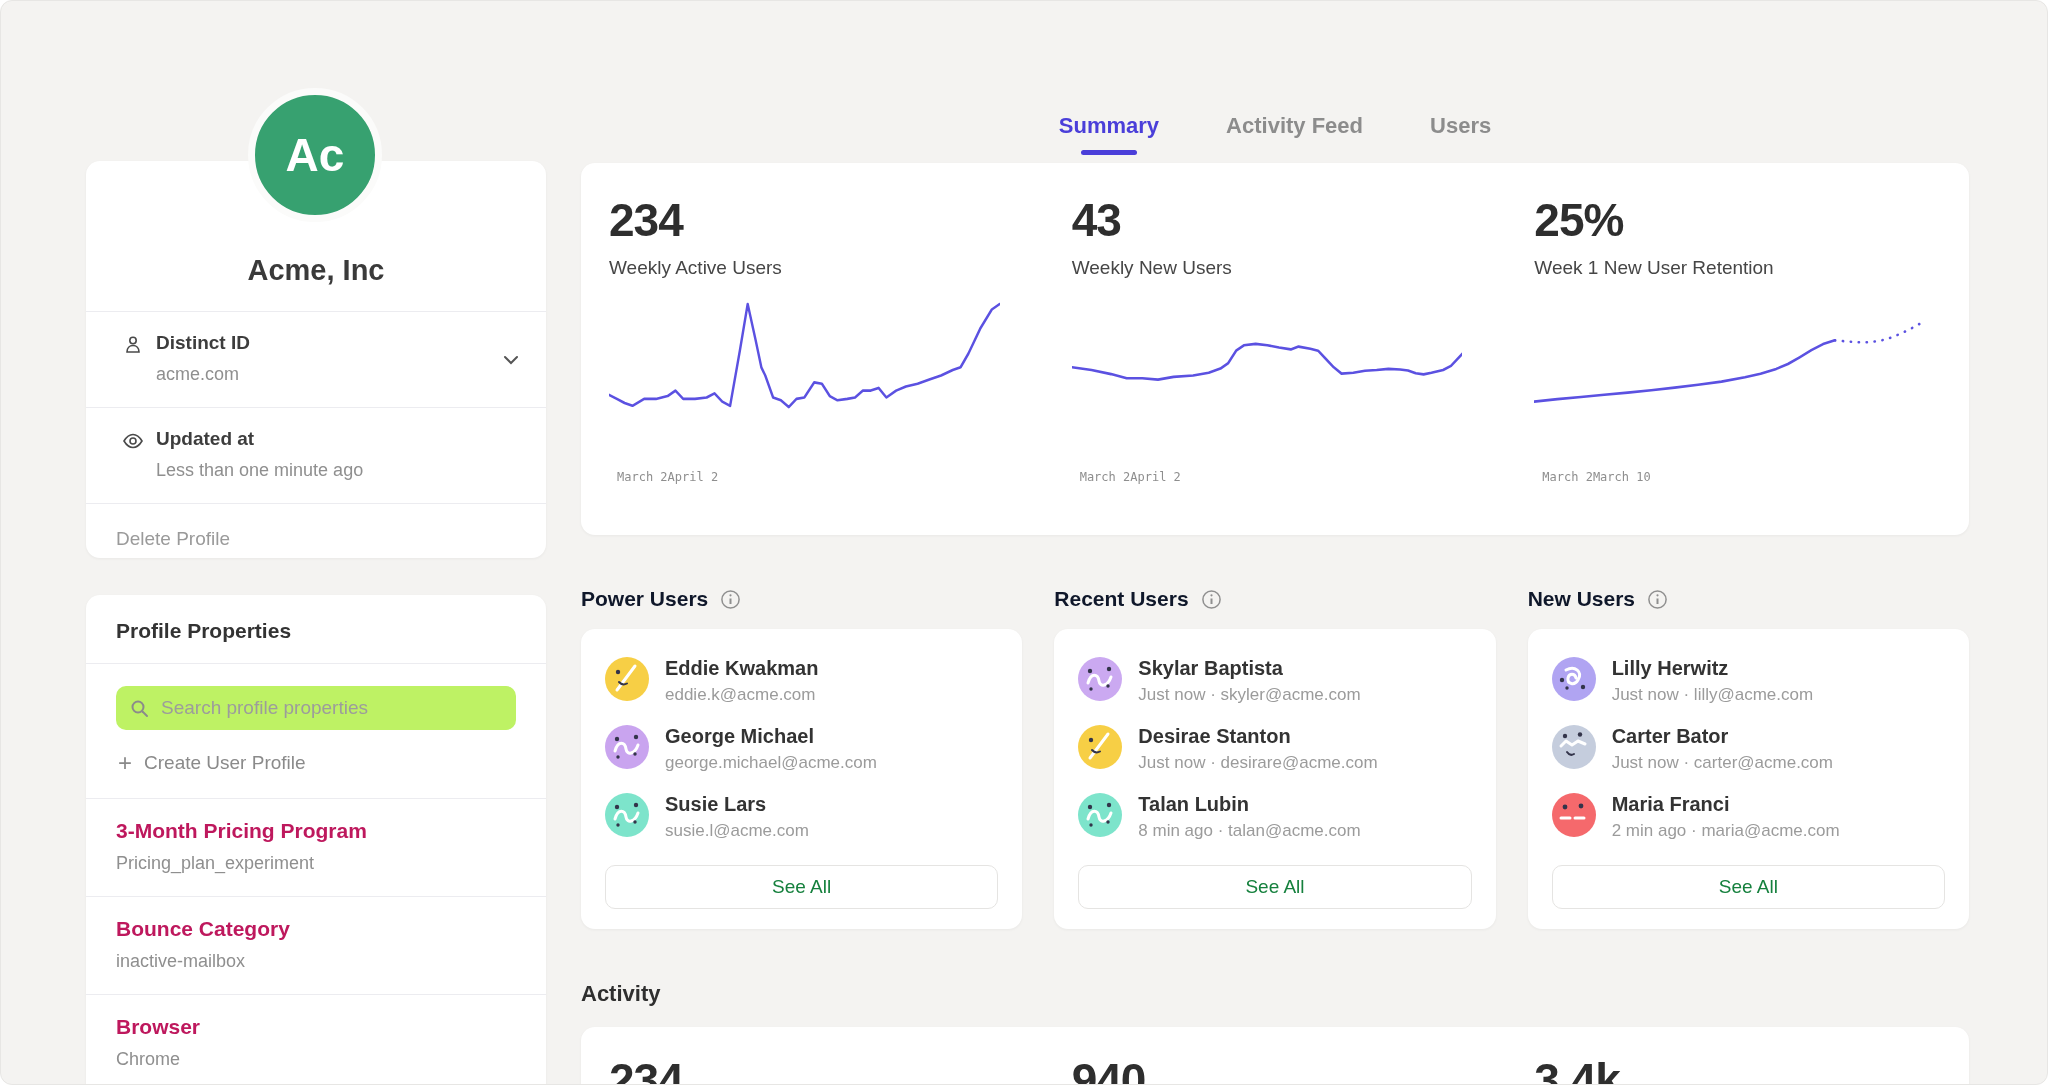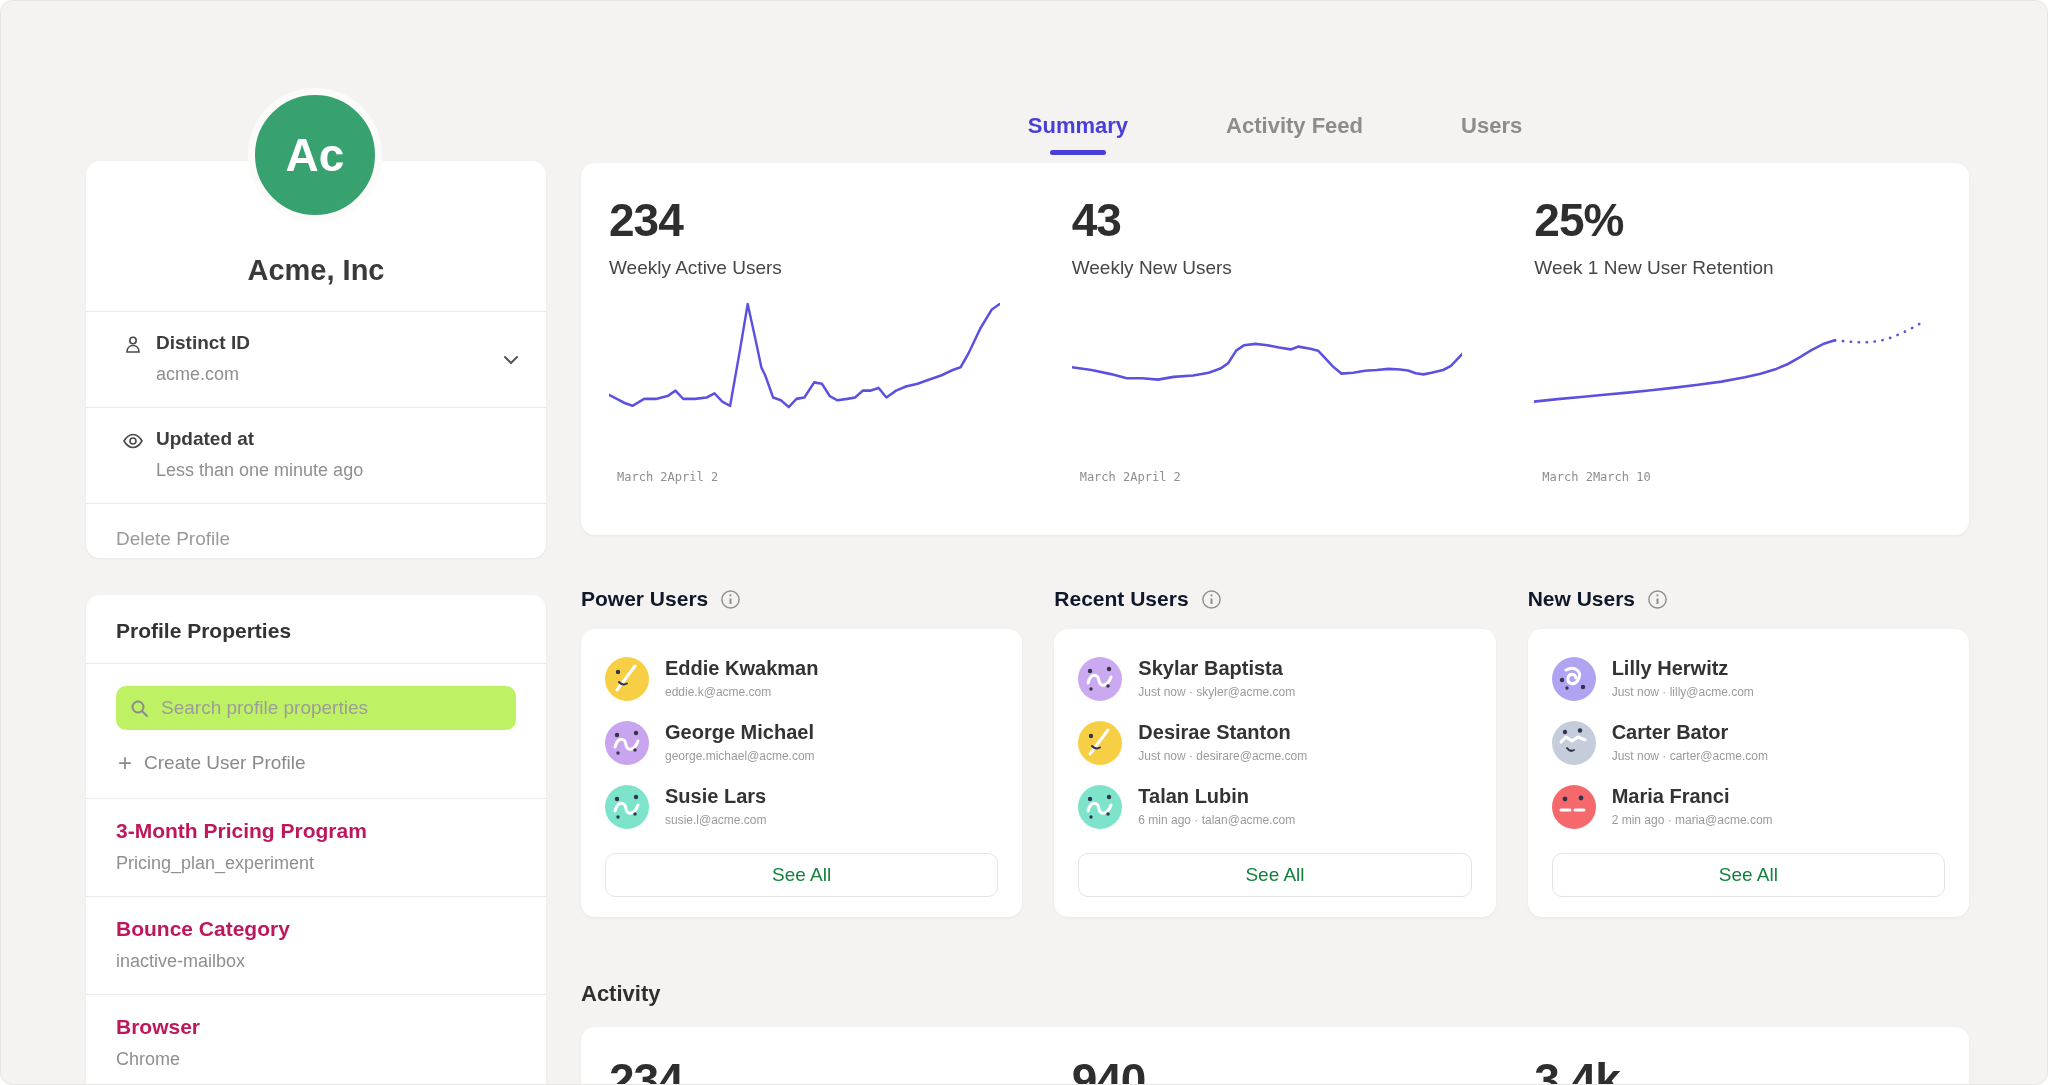--- a/index.html
+++ b/index.html
@@ -28,21 +28,21 @@
   .search-box input{border:none;background:transparent;outline:none;font-size:19px;color:#555;width:100%;
               font-family:"Liberation Sans",sans-serif;}
   .search-box input::placeholder{color:#9c9c9c;}
   .search-icon{width:19px;height:19px;color:#8b8b8b;flex:0 0 auto;}
   .create-row{display:flex;align-items:center;gap:12px;padding:22px 30px 24px 32px;font-size:19px;color:#8a8a8a;cursor:pointer;}
   .plus-icon{font-size:24px;line-height:18px;color:#8a8a8a;}
   .prop-item{padding:20px 30px 22px 30px;}
   .prop-label{font-size:21px;font-weight:700;color:#be185d;}
   .prop-value{font-size:18px;color:#8f8f8f;margin-top:10px;}
   
-  .tabs{position:absolute;left:580px;top:112px;width:1388px;display:flex;justify-content:center;gap:98px;}
+  .tabs{position:absolute;left:580px;top:112px;width:1388px;display:flex;justify-content:center;gap:67px;}
   .tab{position:relative;font-size:22px;font-weight:700;color:#8c8c8c;padding-bottom:16px;cursor:pointer;}
   .tab.active{color:#4a3ed9;}
   .tab.active::after{content:"";position:absolute;left:50%;transform:translateX(-50%);bottom:0;width:56px;height:5px;
               border-radius:3px;background:#4a3ed9;}
   
   .stats-card{position:absolute;left:580px;top:162px;width:1388px;height:372px;background:#fff;border-radius:14px;
               box-shadow:0 1px 3px rgba(40,40,40,.05);display:flex;box-sizing:border-box;padding:30px 0 0 0;}
   .stat-col{width:33.333%;box-sizing:border-box;padding:0 44px 0 28px;}
   .stat-value{font-size:46px;font-weight:700;color:#2e2e2e;letter-spacing:-1px;}
   .stat-label{font-size:19px;color:#464646;margin-top:10px;}
@@ -52,21 +52,21 @@
   
   .user-sections{position:absolute;left:580px;top:582px;width:1388px;display:flex;gap:32px;}
   .user-col{flex:1;min-width:0;}
   .sec-header{display:flex;align-items:center;gap:12px;font-size:21px;font-weight:700;color:#0f172a;height:32px;}
   .info-icon{width:21px;height:21px;color:#8f8f8f;cursor:pointer;}
   .user-card{margin-top:14px;background:#fff;border-radius:14px;box-shadow:0 1px 3px rgba(40,40,40,.05);
              padding:28px 24px 20px 24px;box-sizing:border-box;}
   .user-row{display:flex;gap:16px;margin-bottom:20px;cursor:pointer;}
   .avatar{width:44px;height:44px;border-radius:50%;flex:0 0 auto;}
   .user-name{font-size:20px;font-weight:700;color:#333;}
-  .user-meta{font-size:12px;color:#9b9b9b;margin-top:5px;}
+  .user-meta{font-size:17px;color:#9b9b9b;margin-top:5px;}
   .see-all{display:block;width:100%;margin-top:24px;height:44px;background:#fff;border:1px solid #e5e4e2;border-radius:10px;
            font-size:19px;color:#15803d;font-family:"Liberation Sans",sans-serif;cursor:pointer;}
   
   .activity{position:absolute;left:580px;top:980px;width:1388px;}
   .activity-title{font-size:22px;font-weight:700;color:#2f2f2f;}
   .activity-card{margin-top:20px;background:#fff;border-radius:14px 14px 0 0;box-shadow:0 1px 3px rgba(40,40,40,.05);
            height:220px;display:flex;padding:26px 0 0 0;box-sizing:border-box;}
   .activity-num{width:33.333%;box-sizing:border-box;padding-left:28px;font-size:46px;font-weight:700;color:#2e2e2e;letter-spacing:-1px;}
 </style>
 </head>
@@ -289,21 +289,21 @@
         <div class="user-row">
           <span class="avatar" style="background: rgb(125, 228, 203);"><svg viewBox="0 0 44 44">
                 <path d="M10 26 c3 -11 10 -9 11 -2 c1 7 9 5 12 -4" stroke="#fff" stroke-width="3" fill="none" stroke-linecap="round"></path>
                 <circle cx="12" cy="14" r="2.2" fill="#33344a"></circle>
                 <circle cx="31" cy="12" r="2.2" fill="#33344a"></circle>
                 <circle cx="13" cy="32" r="1.7" fill="#33344a"></circle>
                 <circle cx="30" cy="29" r="1.7" fill="#33344a"></circle>
               </svg></span>
           <span>
               <div class="user-name">Talan Lubin</div>
-          <div class="user-meta">6 min ago · talan@acme.com</div>
+          <div class="user-meta">8 min ago · talan@acme.com</div>
             </span>
         </div>
         <button class="see-all">See All</button>
       </div>
     </div>
 
     <div class="user-col">
       <div class="sec-header">
         <span>New Users</span>
         <span class="info-icon">

